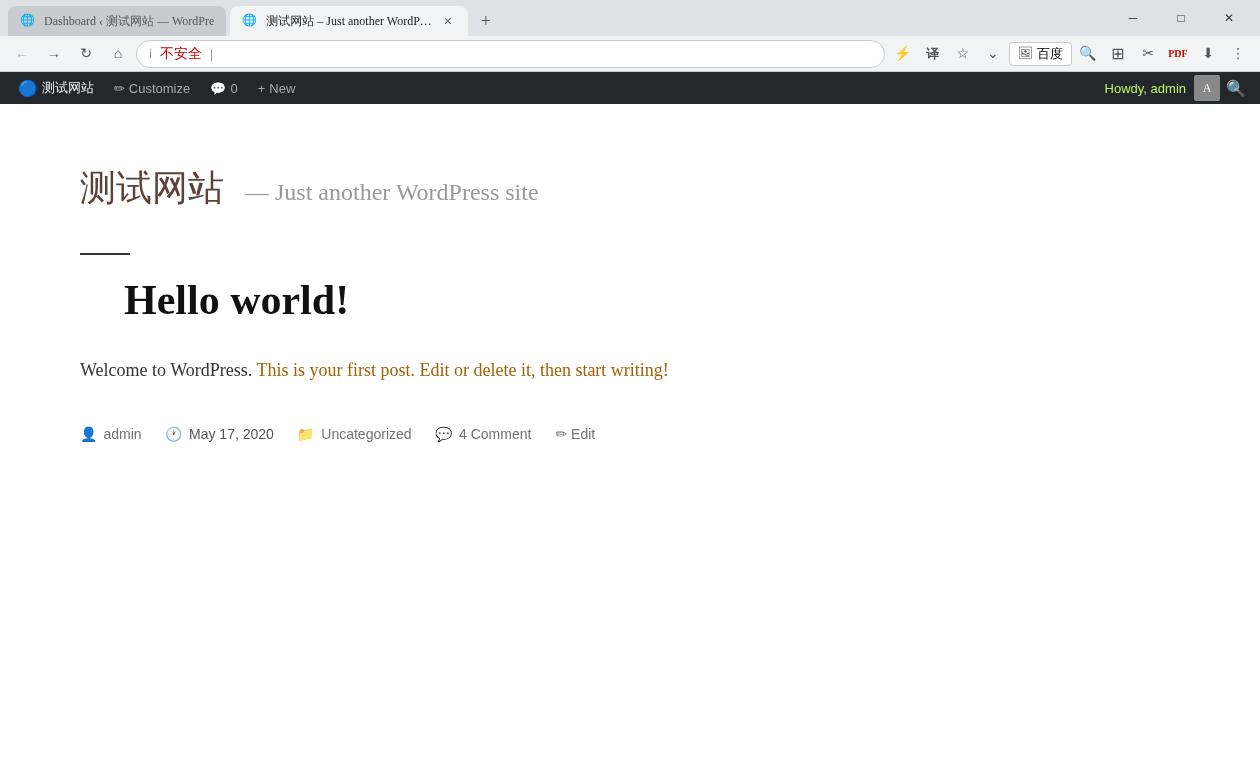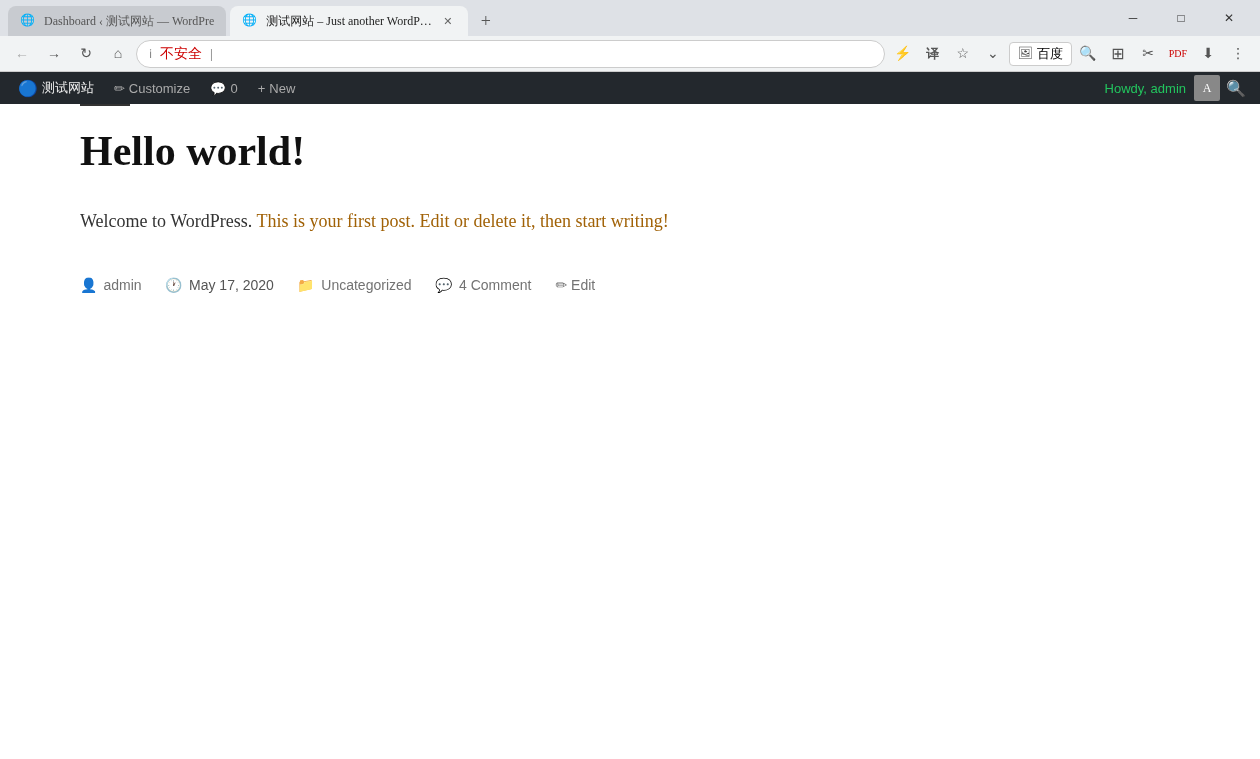--- a/index.html
+++ b/index.html
@@ -175,21 +175,21 @@
       gap: 4px;
       text-decoration: none;
     }
     .wp-admin-bar-item.site-name { color: #eee; }
     .wp-admin-bar-right {
       margin-left: auto;
       display: flex;
       align-items: center;
     }
     .howdy-text {
-      color: #22c55e;
+      color: #bef264;
       font-family: Arial, sans-serif;
       font-size: 13px;
       padding: 0 8px;
     }
     .admin-avatar {
       width: 26px;
       height: 26px;
       border-radius: 2px;
       background: #888;
       display: flex;
@@ -238,20 +238,21 @@
       width: 50px;
       margin: 0 0 20px 0;
     }
     .post-title {
       font-family: Georgia, serif;
       font-size: 42px;
       font-weight: bold;
       color: #111;
       margin-bottom: 30px;
       line-height: 1.2;
+      margin-left: 44px;
     }
     .post-body {
       font-family: Georgia, serif;
       font-size: 18px;
       color: #333;
       line-height: 1.7;
       margin-bottom: 40px;
       max-width: 700px;
     }
     .post-body a {
@@ -357,21 +358,21 @@
       <div class="toolbar-btn">
         <span>🔍</span>
       </div>
       <div class="toolbar-btn">
         <span style="font-size:16px;">⊞</span>
       </div>
       <div class="toolbar-btn">
         <span>✂</span>
       </div>
       <div class="toolbar-btn">
-        <span style="font-size:10px;font-weight:normal;color:#c00;">PDF</span>
+        <span style="font-size:10px;font-weight:bold;color:#c00;">PDF</span>
       </div>
       <div class="toolbar-btn">
         <span>⬇</span>
       </div>
       <div class="toolbar-btn">
         <span>⋮</span>
       </div>
     </div>
   </div>
 </div>
@@ -400,20 +401,28 @@
       <span>A</span>
     </div>
     <div class="search-icon-bar">
       <span>🔍</span>
     </div>
   </div>
 </div>
 
 <div class="page-content">
 
+  <div class="site-header">
+    <h1 class="site-title">
+      <a href="#">
+        <span>测试网站</span>
+      </a>
+      <span style="color:#999;font-weight:normal;font-size:24px;margin-left:12px;">— Just another WordPress site</span>
+    </h1>
+  </div>
 
   <div class="main-content">
     <hr class="post-separator">
 
     <h2 class="post-title">Hello world!</h2>
 
     <div class="post-body">
       <span>Welcome to WordPress. </span><a href="#" style="color:#a16207;">This is your first post. Edit or delete it, then start writing!</a>
     </div>
 

